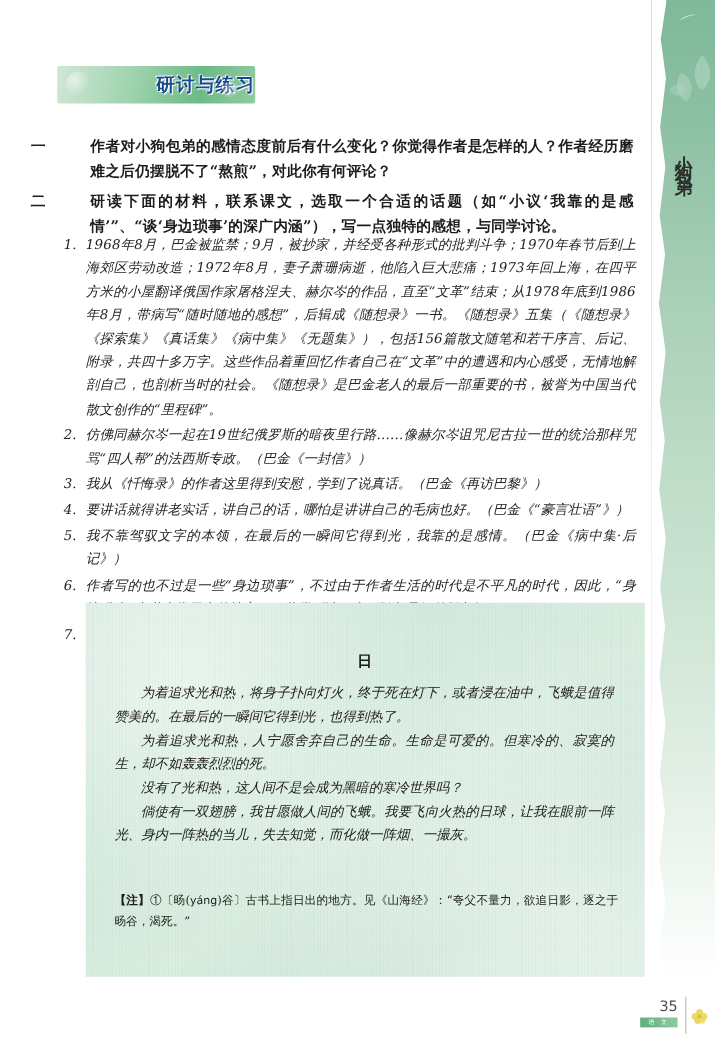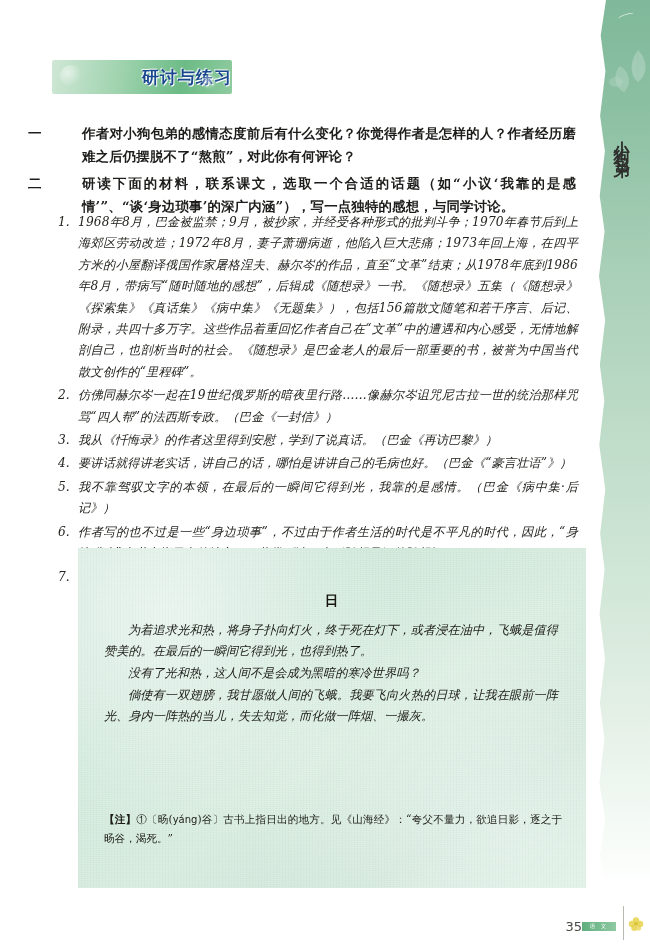--- a/index.html
+++ b/index.html
@@ -270,22 +270,22 @@
     font-family: "DejaVu Sans", "Liberation Sans", sans-serif;
     font-size: 10px;
   }
 
   
   #page-footer {
     position: absolute;
     right: 34px;
     bottom: 16px;
     display: flex;
-    flex-direction: row;
-    align-items: flex-start;
+    flex-direction: column;
+    align-items: flex-end;
   }
   #page-number {
     font-family: "DejaVu Sans", "Liberation Sans", sans-serif;
     font-size: 13px;
     color: #4a4a44;
     line-height: 14px;
   }
   #page-footer-chip {
     margin-top: 2px;
     width: 34px;
@@ -377,20 +377,21 @@
   </div>
 </div>
 
 <div id="excerpt-box">
   <div class="grain"></div>
 
   <div id="excerpt-title">日</div>
 
   <div id="excerpt-body">
     <p class="e-para">为着追求光和热，将身子扑向灯火，终于死在灯下，或者浸在油中，飞蛾是值得赞美的。在最后的一瞬间它得到光，也得到热了。</p>
+    <p class="e-para">为着追求光和热，人宁愿舍弃自己的生命。生命是可爱的。但寒冷的、寂寞的生，却不如轰轰烈烈的死。</p>
     <p class="e-para">没有了光和热，这人间不是会成为黑暗的寒冷世界吗？</p>
     <p class="e-para">倘使有一双翅膀，我甘愿做人间的飞蛾。我要飞向火热的日球，让我在眼前一阵光、身内一阵热的当儿，失去知觉，而化做一阵烟、一撮灰。</p>
   </div>
 
   <div id="excerpt-note">
     <span class="note-tag">【注】</span><span>①</span><span>〔旸(</span><span class="pinyin">yáng</span><span>)谷〕</span><span>古书上指日出的地方。见《山海经》：“夸父不量力，欲追日影，逐之于旸谷，渴死。”</span>
   </div>
 </div>
 
 <div id="footer-divider"></div>

